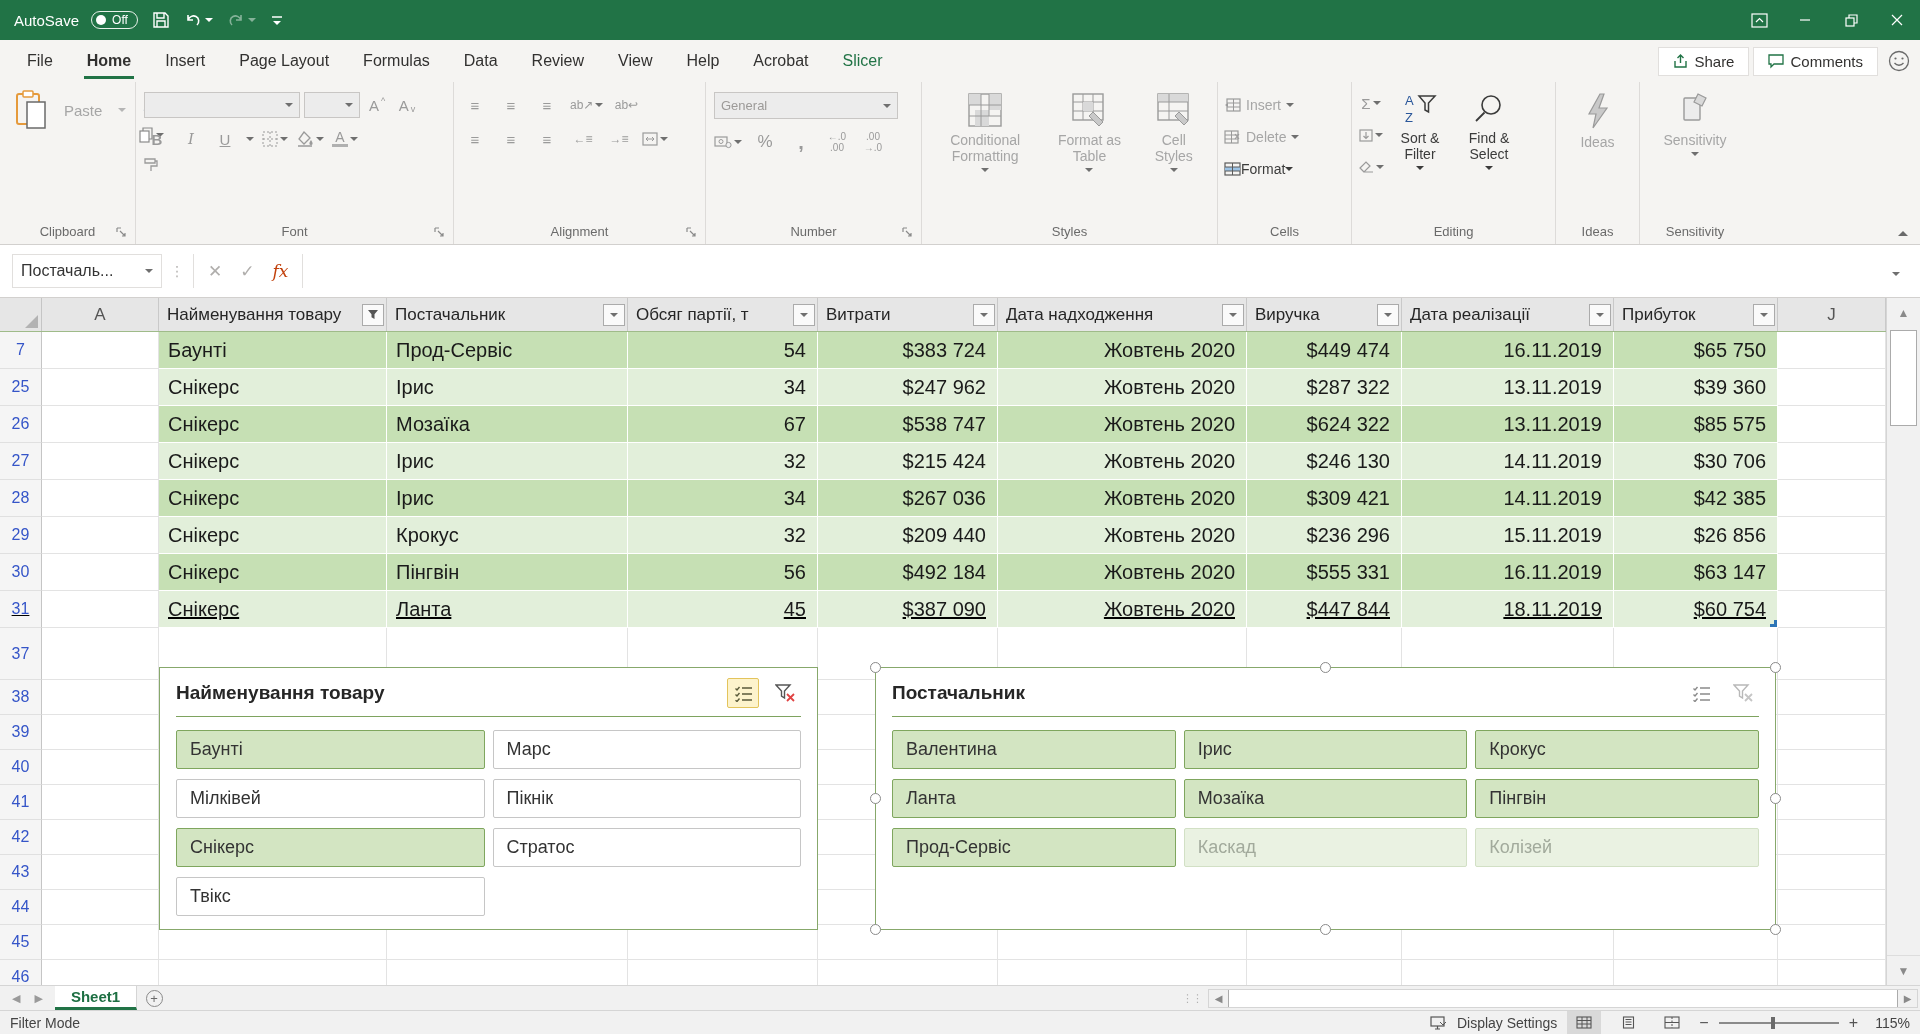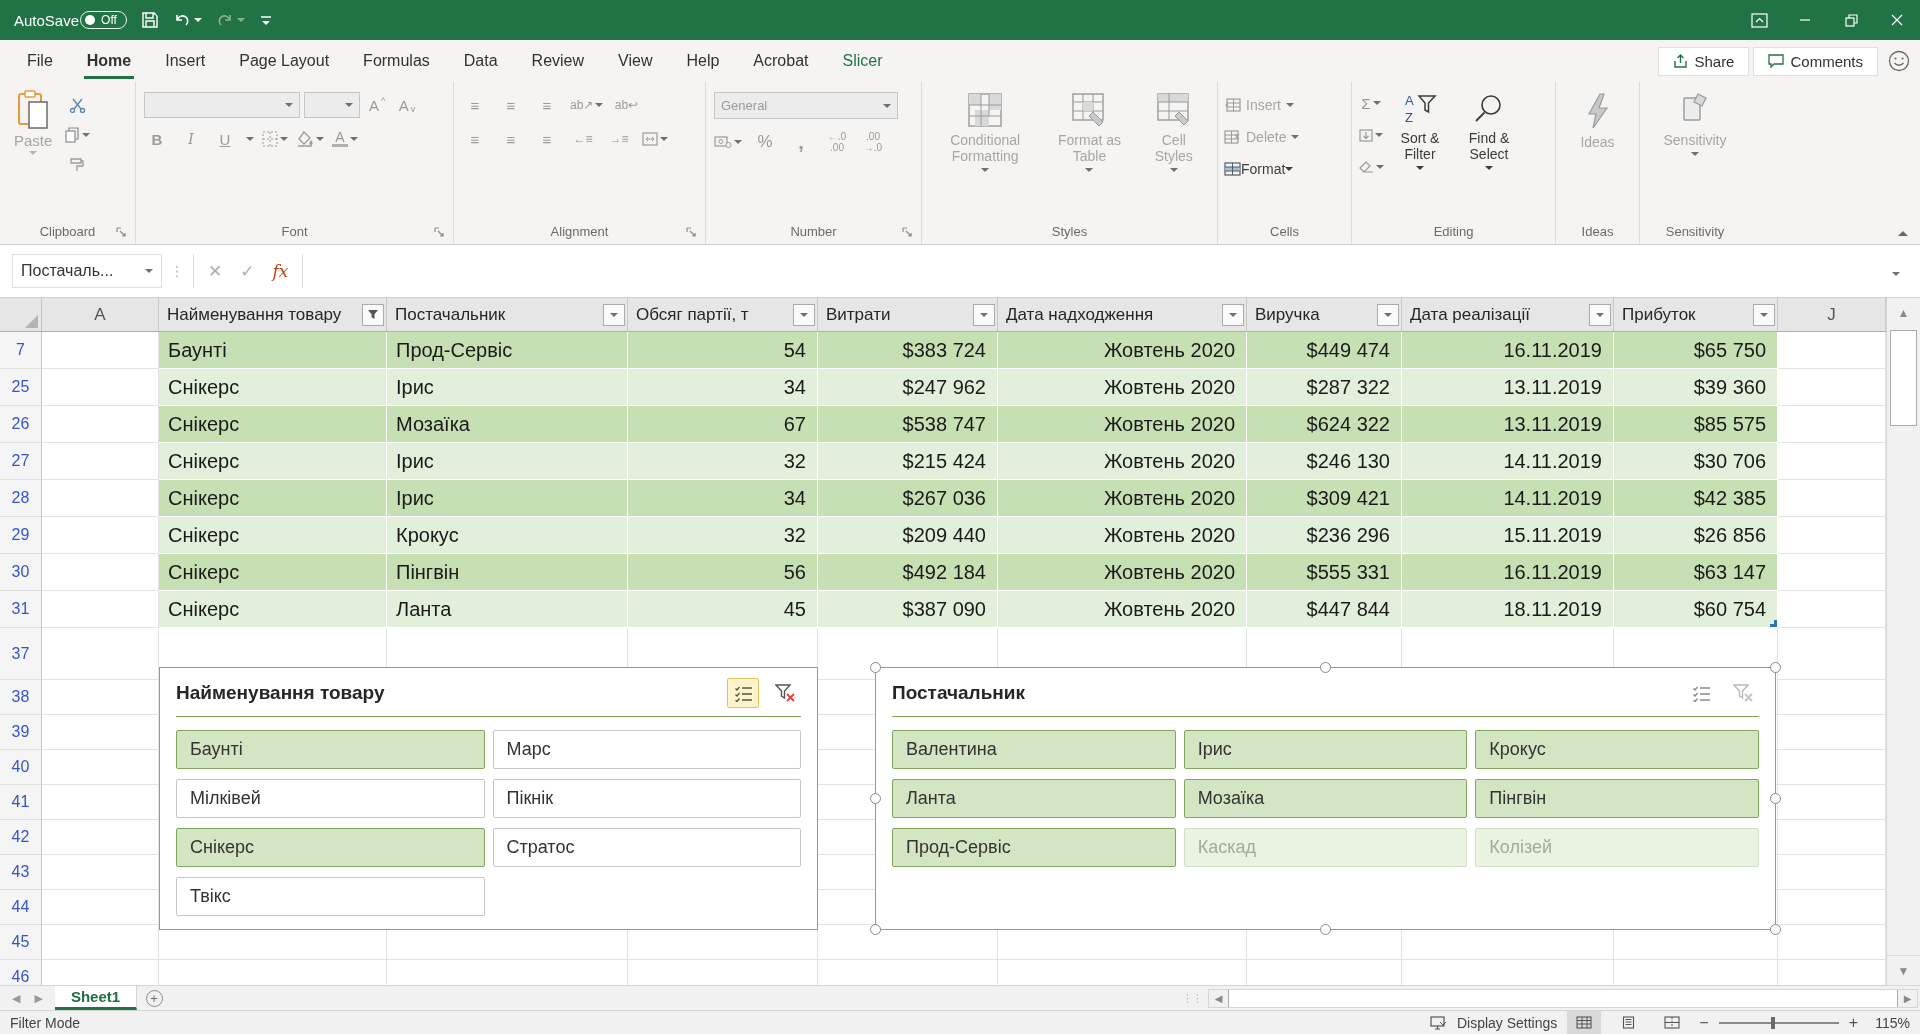--- a/index.html
+++ b/index.html
@@ -3,21 +3,21 @@
 <meta charset="utf-8">
 <style>
   * { margin:0; padding:0; box-sizing:border-box; }
   html,body { width:1920px; height:1034px; overflow:hidden; }
   body { font-family:"Liberation Sans", sans-serif; background:#fff; }
   .app { width:1920px; height:1034px; display:flex; flex-direction:column; overflow:hidden; }
 
   
   .titlebar { height:40px; background:#217346; display:flex; align-items:center; justify-content:space-between; color:#fff; flex:0 0 auto; }
   .tb-left { display:flex; align-items:center; gap:14px; padding-left:14px; }
-  .autosave { display:flex; align-items:center; gap:1px; font-size:15px; }
+  .autosave { display:flex; align-items:center; gap:12px; font-size:15px; }
   .as-pill { display:flex; align-items:center; gap:6px; border:1px solid #e8f1ea; border-radius:10px; padding:1px 9px 1px 4px; font-size:12px; }
   .as-dot { width:10px; height:10px; border-radius:50%; background:#fff; display:inline-block; }
   .tb-btn { background:none; border:none; color:#fff; font-size:18px; display:flex; align-items:center; gap:3px; cursor:default; }
   .tb-btn.dim { opacity:.45; }
   .tb-right { display:flex; align-items:stretch; height:100%; }
   .win-btn { width:46px; background:none; border:none; color:#fff; font-size:15px; display:flex; align-items:center; justify-content:center; }
   .chev { width:0; height:0; border-left:4px solid transparent; border-right:4px solid transparent; border-top:4px solid #6f6f6f; display:inline-block; }
   .chev.w { border-top-color:#fff; }
   .chev.dim { border-top-color:#b5b5b5; }
 
@@ -35,21 +35,21 @@
   
   .ribbon { height:163px; background:#f5f4f2; border-bottom:1px solid #d2d0ce; display:flex; position:relative; flex:0 0 auto; }
   .rgroup { display:flex; flex-direction:column; border-right:1px solid #dddbd9; padding:6px 6px 0 6px; position:relative; }
   .rg-content { flex:1; display:flex; align-items:flex-start; }
   .rg-label { height:26px; display:flex; align-items:center; justify-content:center; font-size:13px; color:#6a6a6a; position:relative; }
   .launcher { position:absolute; right:2px; bottom:6px; }
   .dis { color:#a6a6a6; }
   .en { color:#3b3b3b; }
   .sbtn { min-width:26px; height:26px; display:flex; align-items:center; justify-content:center; gap:2px; background:none; border:none; color:#9a9a9a; font-size:15px; }
   .bigbtn { display:flex; flex-direction:column; align-items:center; justify-content:flex-start; gap:4px; background:none; border:none; font-size:14px; padding:4px 8px; line-height:1.15; }
-  .paste-btn { display:flex; flex-direction:column; align-items:center; gap:2px; border:none; background:none; font-size:15px; padding:2px 8px;justify-content:space-between; }
+  .paste-btn { display:flex; flex-direction:row; align-items:center; gap:16px; border:none; background:none; font-size:15px; padding:2px 8px;justify-content:space-between; }
   .stack { display:flex; flex-direction:column; justify-content:flex-start; }
   .rowline { display:flex; align-items:center; }
   .inputbox { background:#ececec; border:1px solid #c8c6c4; color:#9c9a98; font-size:13px; display:flex; align-items:center; padding:0 6px; justify-content:space-between; }
   .collapse-chev { position:absolute; right:12px; bottom:8px; width:0; height:0; border-left:5px solid transparent; border-right:5px solid transparent; border-bottom:5px solid #6a6a6a; }
 
   
   .formulabar { height:53px; background:#fff; border-bottom:1px solid #d2d0ce; display:flex; align-items:center; padding:8px 12px; gap:8px; flex:0 0 auto; }
   .namebox { width:150px; height:34px; border:1px solid #e1dfdd; display:flex; align-items:center; justify-content:space-between; padding:0 8px; font-size:16px; color:#333; }
   .fb-dots { color:#b5b3b1; font-size:14px; letter-spacing:1px; }
   .fb-btns { display:flex; align-items:center; gap:18px; padding:0 14px; border-right:1px solid #e1dfdd; border-left:1px solid #e1dfdd; height:34px; color:#b0aeac; font-size:17px; }
@@ -694,21 +694,21 @@
             <div class="cell bandA a-l" style="width: 228px;">Снікерс</div>
             <div class="cell bandA a-l" style="width: 241px;">Пінгвін</div>
             <div class="cell bandA a-r" style="width: 190px;">56</div>
             <div class="cell bandA a-r" style="width: 180px;">$492 184</div>
             <div class="cell bandA a-r" style="width: 249px;">Жовтень 2020</div>
             <div class="cell bandA a-r" style="width: 155px;">$555 331</div>
             <div class="cell bandA a-r" style="width: 212px;">16.11.2019</div>
             <div class="cell bandA a-r" style="width: 164px;">$63 147</div>
             <div class="cell plain" style="width: 108px;"></div>
           </div>
-          <div class="grow" style="height: 37px;">
+          <div class="grow" style="height: 37px; text-decoration: underline;">
             <div class="rn">31</div>
             <div class="cell plain" style="width: 117px;"></div>
             <div class="cell bandB a-l" style="width: 228px;">Снікерс</div>
             <div class="cell bandB a-l" style="width: 241px;">Ланта</div>
             <div class="cell bandB a-r" style="width: 190px;">45</div>
             <div class="cell bandB a-r" style="width: 180px;">$387 090</div>
             <div class="cell bandB a-r" style="width: 249px;">Жовтень 2020</div>
             <div class="cell bandB a-r" style="width: 155px;">$447 844</div>
             <div class="cell bandB a-r" style="width: 212px;">18.11.2019</div>
             <div class="cell bandB a-r" style="width: 164px;">$60 754<span class="tbl-handle"></span></div>

